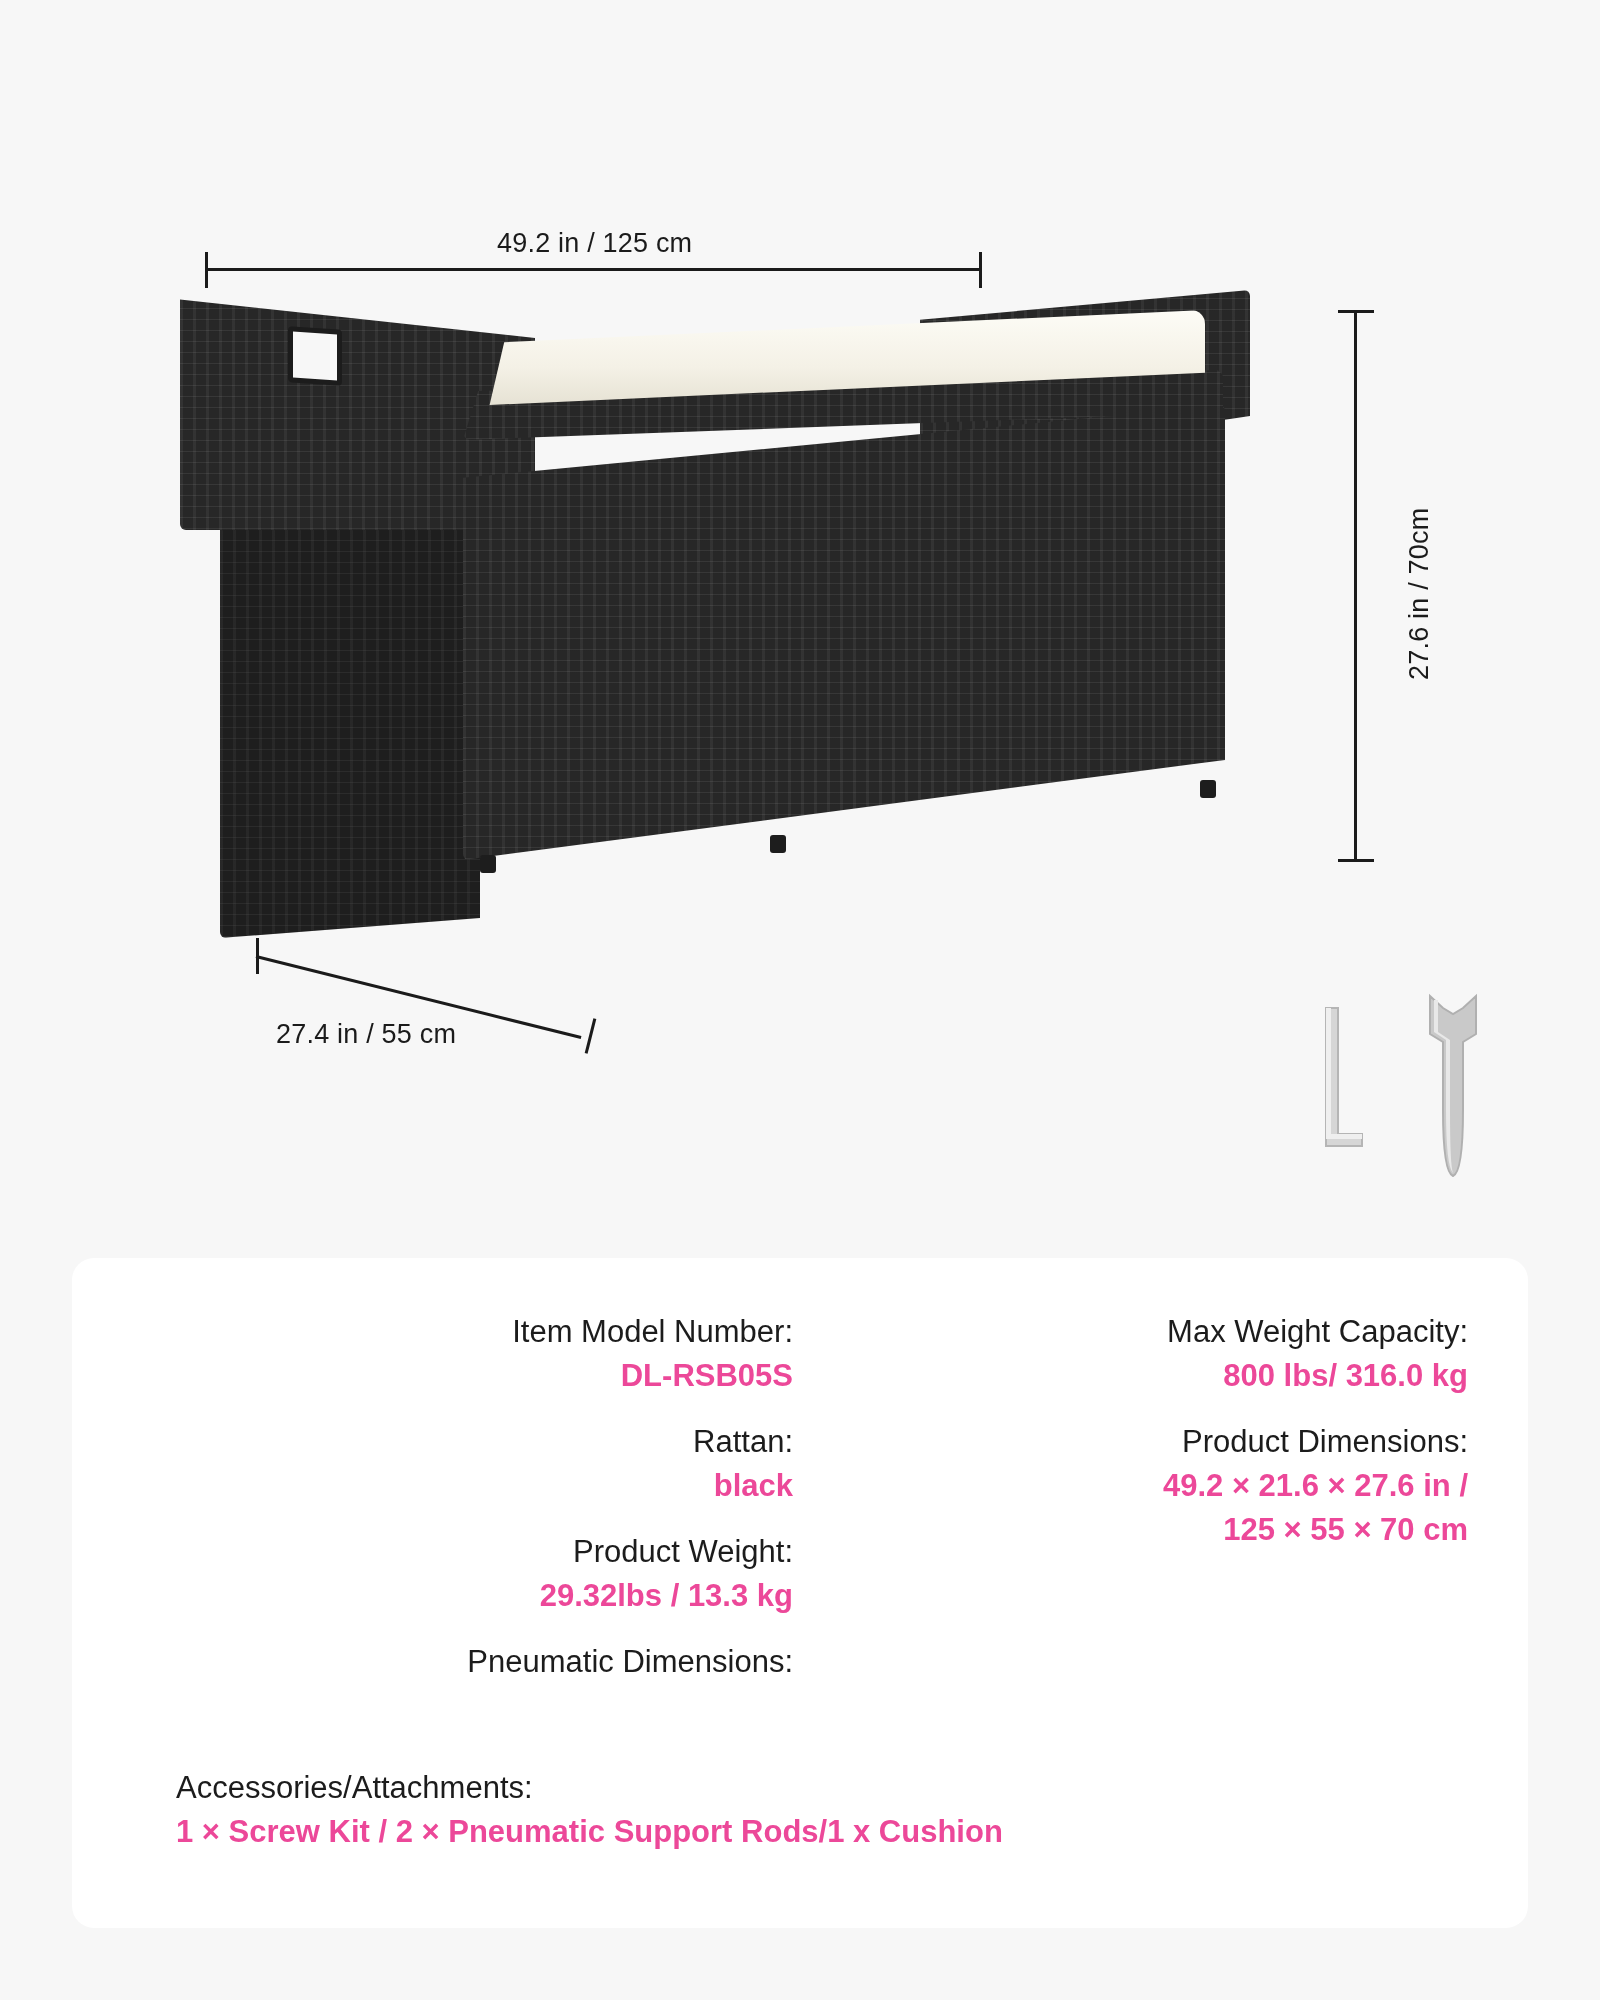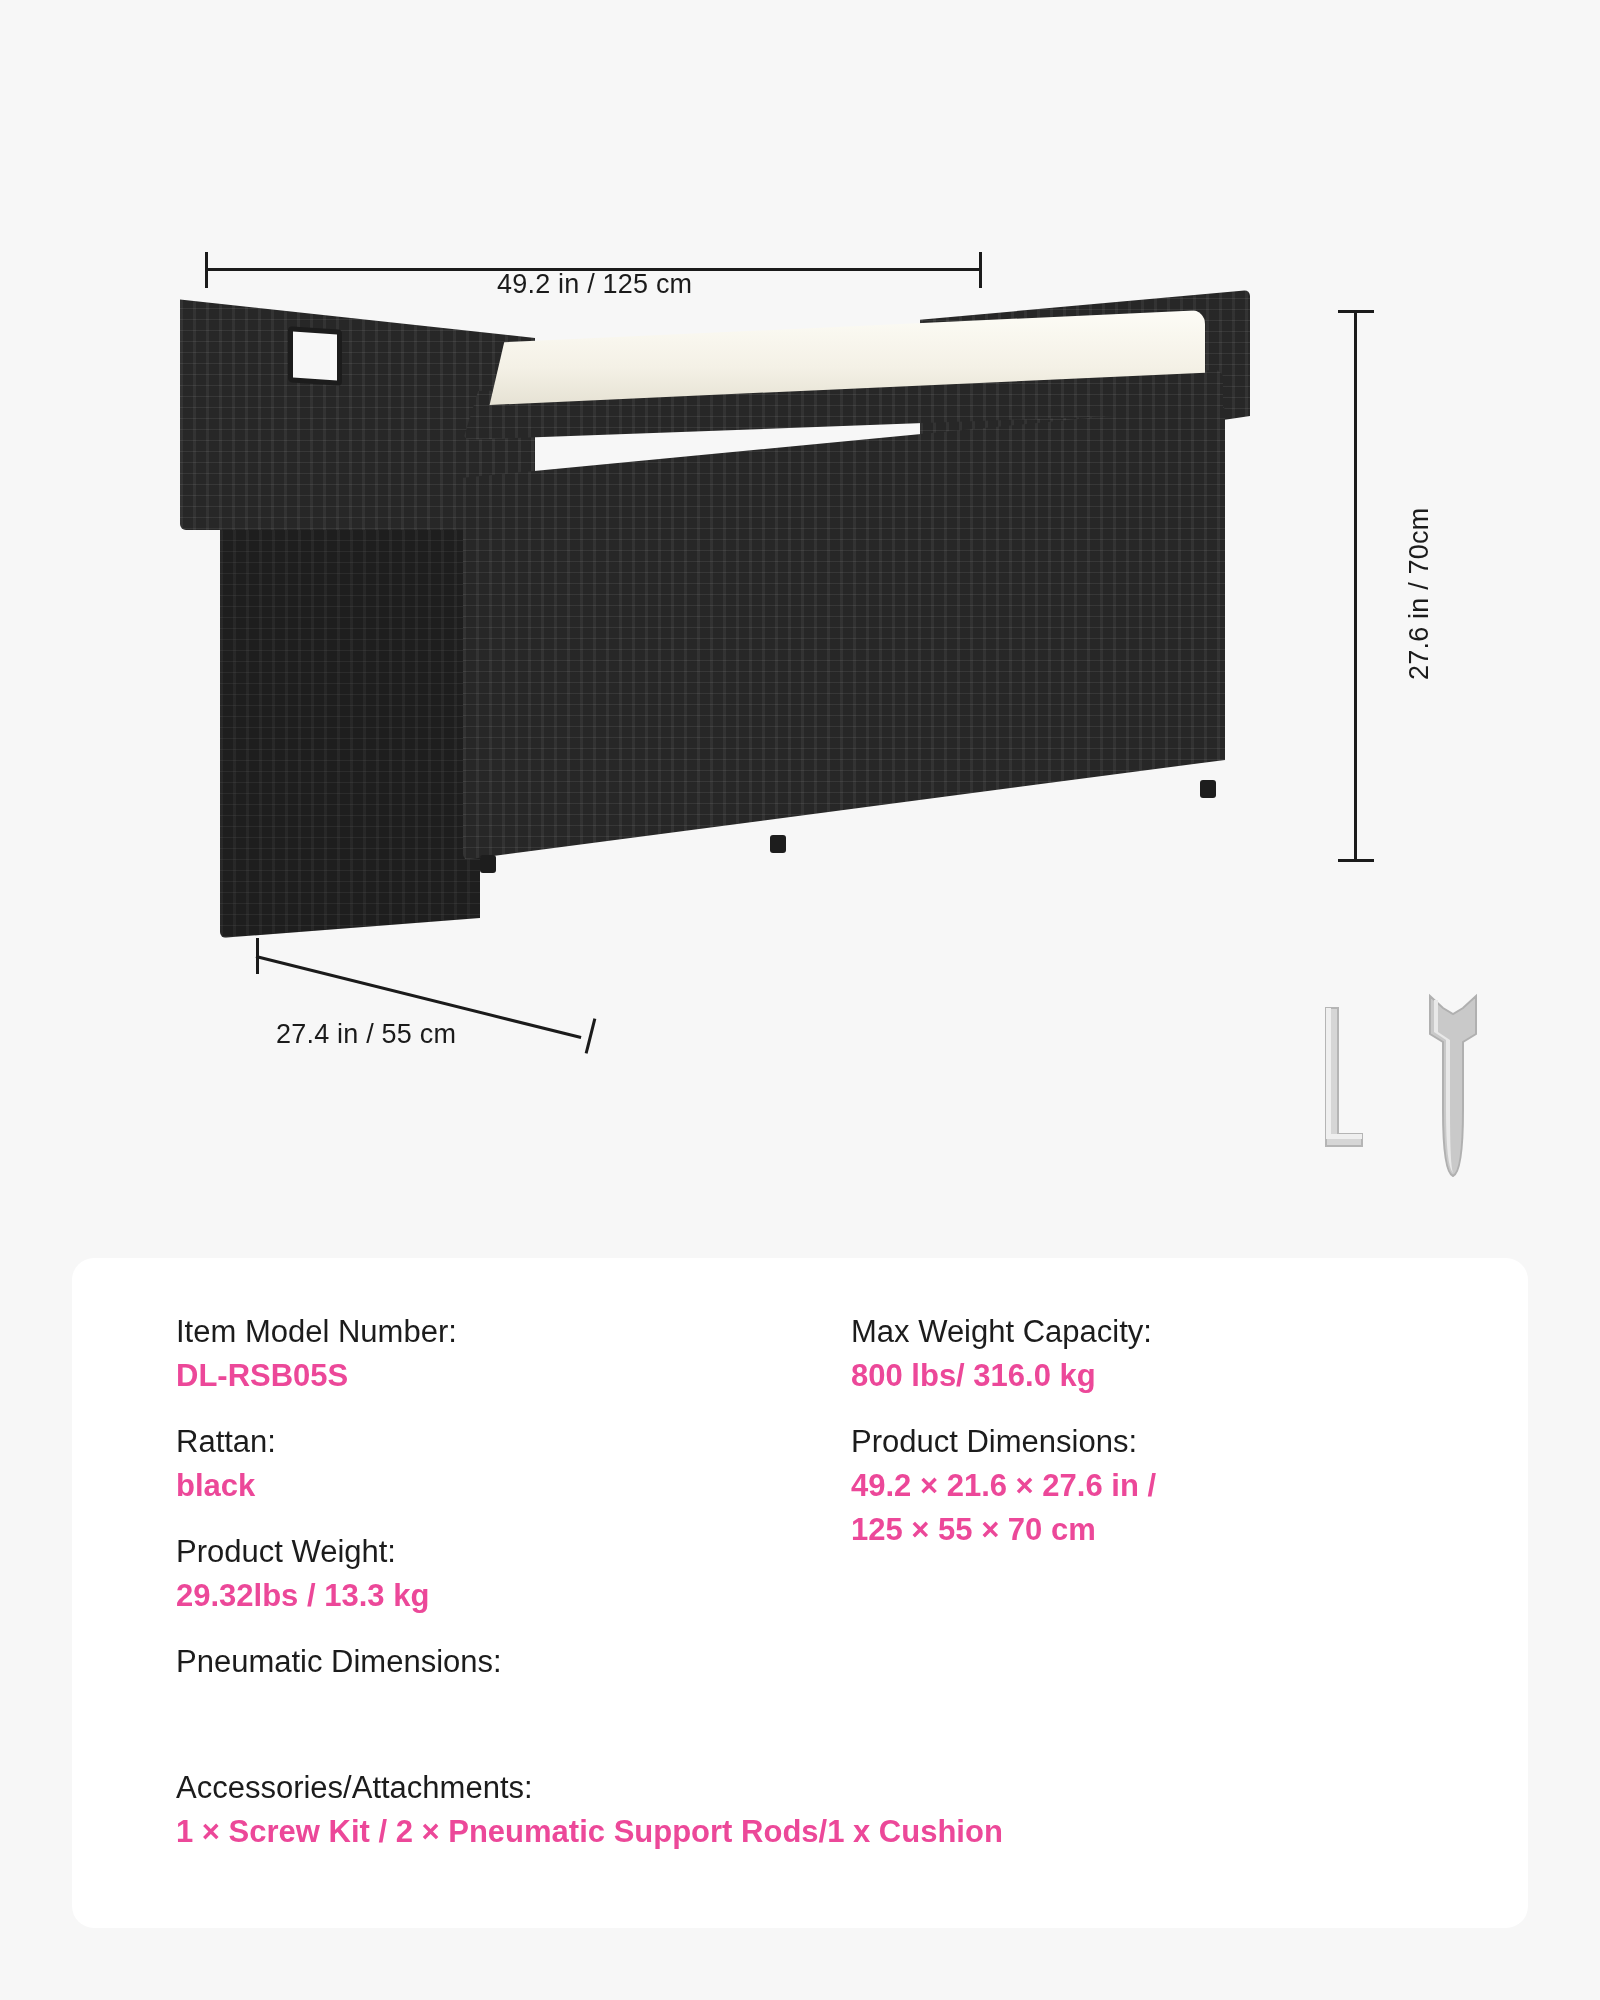--- a/index.html
+++ b/index.html
@@ -56,21 +56,20 @@
   }
   #dim-width-cap-r {
     left: 979px;
     top: 252px;
     width: 3px;
     height: 36px;
   }
   #dim-width-label {
     left: 497px;
     top: 228px;
-    margin-top: 41px;
   }
 
   
   #dim-height-line {
     left: 1354px;
     top: 310px;
     width: 3px;
     height: 552px;
   }
   #dim-height-cap-t {
@@ -253,21 +252,21 @@
     border-radius: 22px;
   }
   .spec-cols {
     position: absolute;
     left: 104px;
     top: 52px;
     right: 60px;
     display: flex;
     gap: 58px;
   }
-  .spec-col { width: 620px; }
+  .spec-col { width: 620px; text-align: right; }
   .spec-block { margin-bottom: 22px; }
   .spec-label {
     font-size: 31px;
     color: #1c1c1c;
     line-height: 1.42;
   }
   .spec-value {
     font-size: 31px;
     font-weight: bold;
     color: #ec4899;

